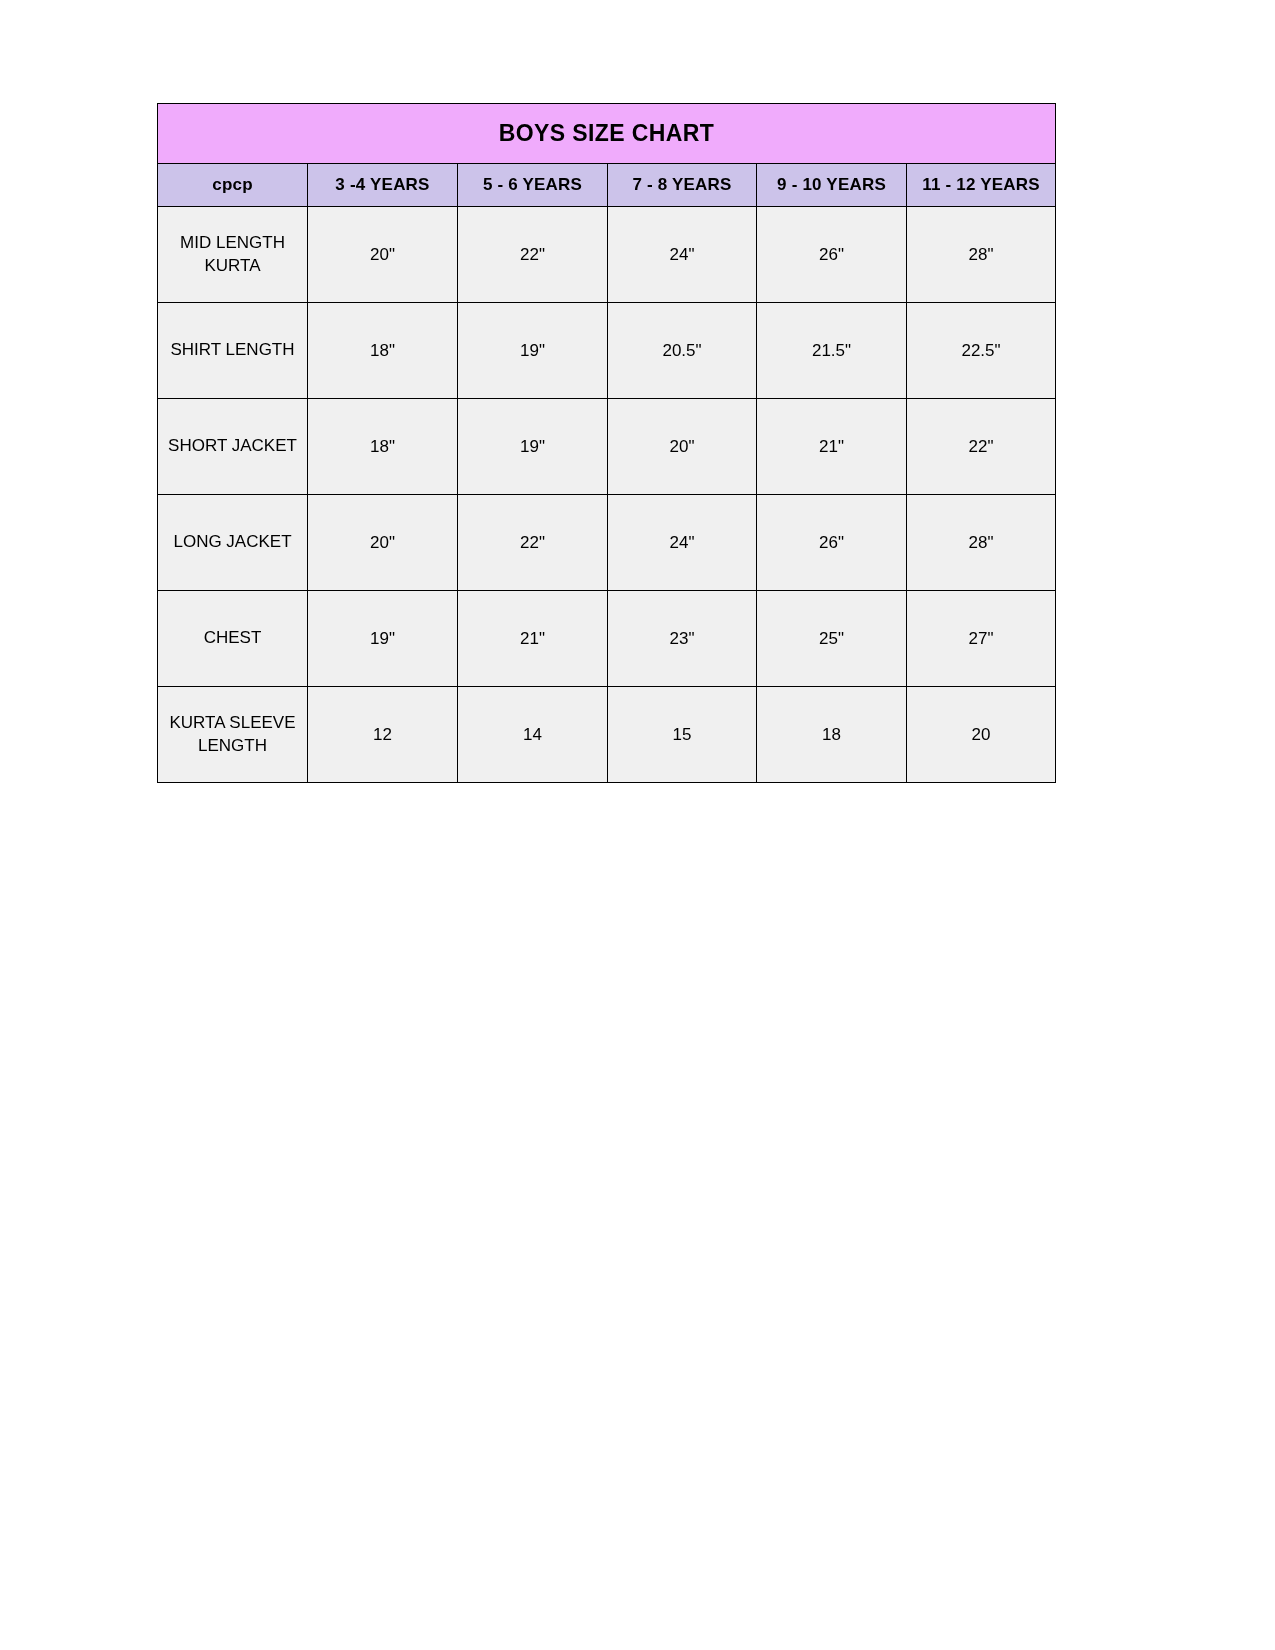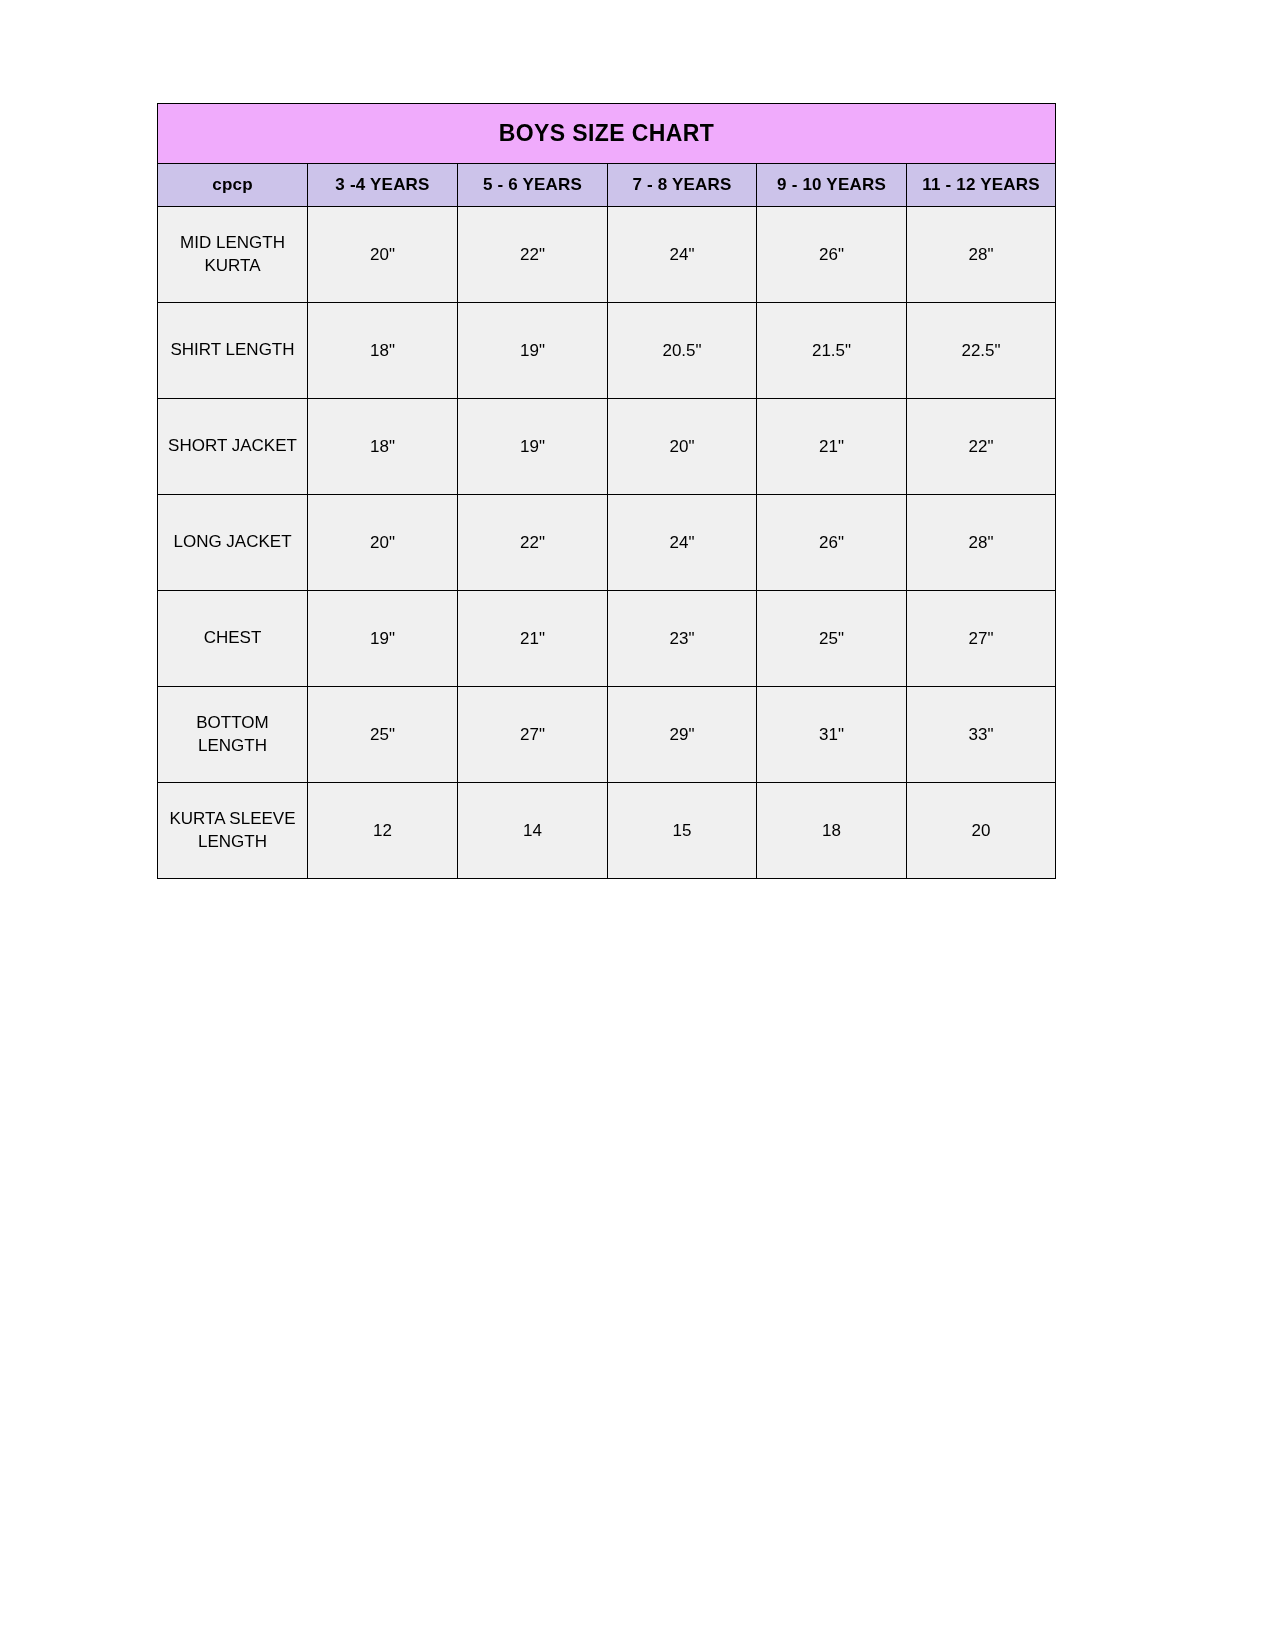--- a/index.html
+++ b/index.html
@@ -143,28 +143,20 @@
 
         <tr class="data-row">
           <td class="row-label">CHEST</td>
           <td class="val-cell">19"</td>
           <td class="val-cell">21"</td>
           <td class="val-cell">23"</td>
           <td class="val-cell">25"</td>
           <td class="val-cell">27"</td>
         </tr>
 
-        <tr class="data-row">
-          <td class="row-label">BOTTOM LENGTH</td>
-          <td class="val-cell">25"</td>
-          <td class="val-cell">27"</td>
-          <td class="val-cell">29"</td>
-          <td class="val-cell">31"</td>
-          <td class="val-cell">33"</td>
-        </tr>
 
 
         <tr class="data-row">
           <td class="row-label">KURTA SLEEVE LENGTH</td>
           <td class="val-cell">12</td>
           <td class="val-cell">14</td>
           <td class="val-cell">15</td>
           <td class="val-cell">18</td>
           <td class="val-cell">20</td>
         </tr>

